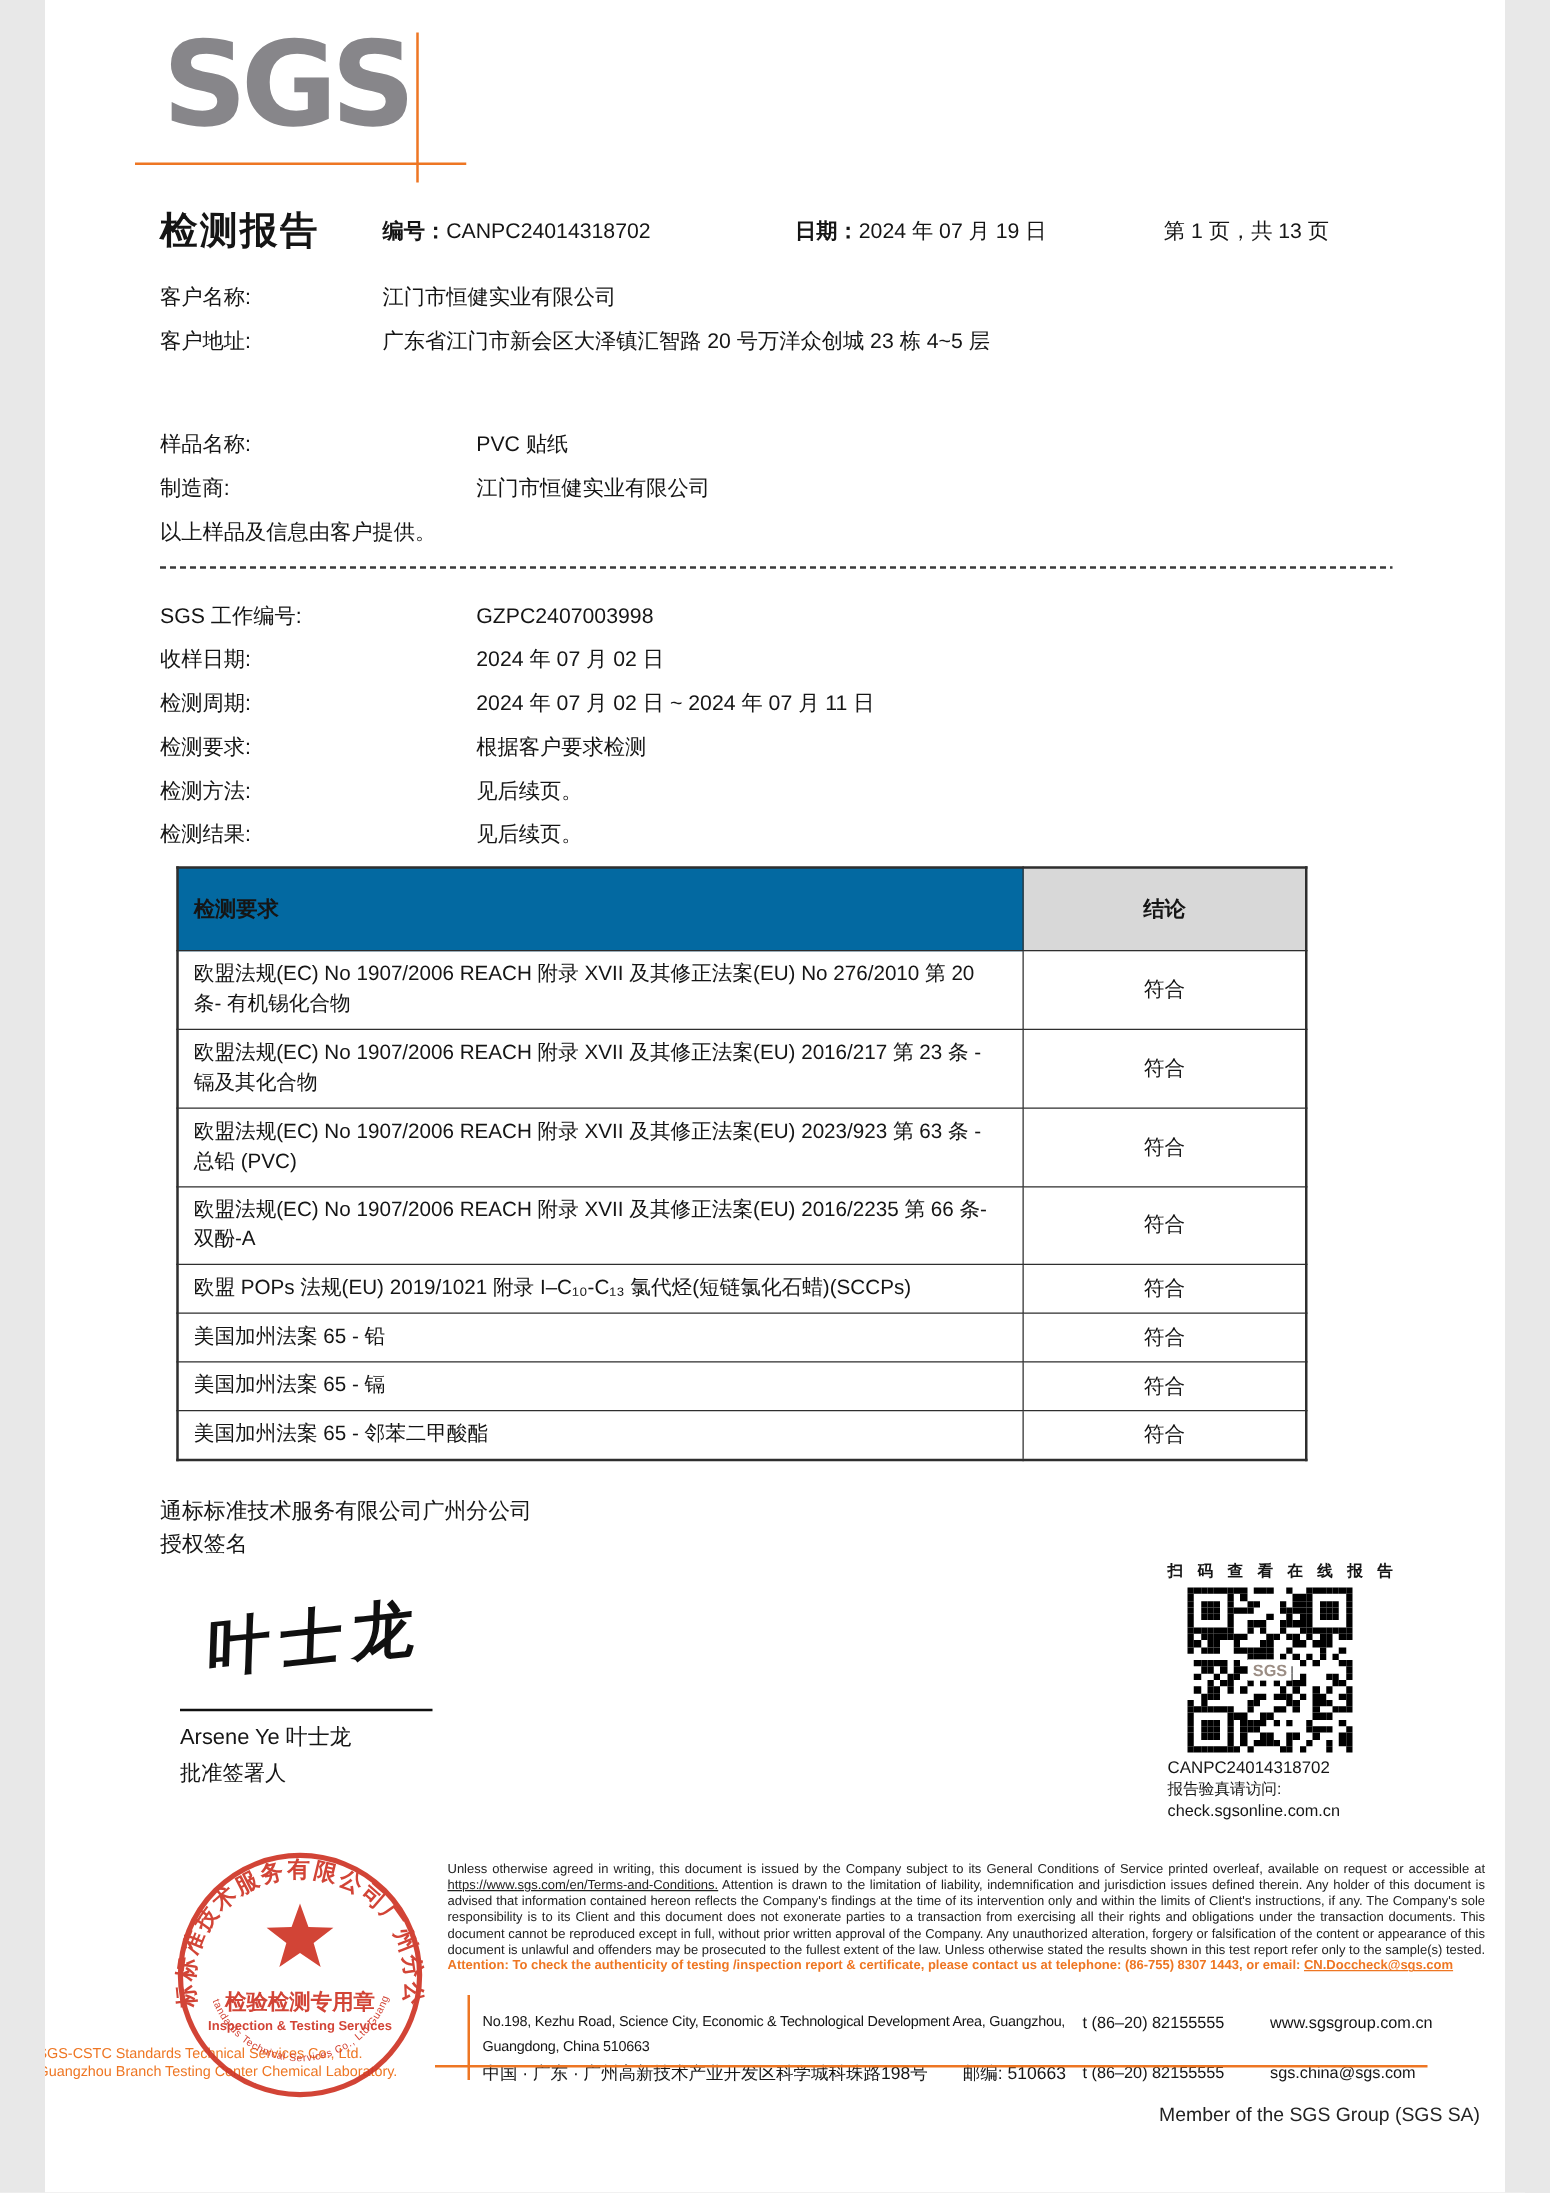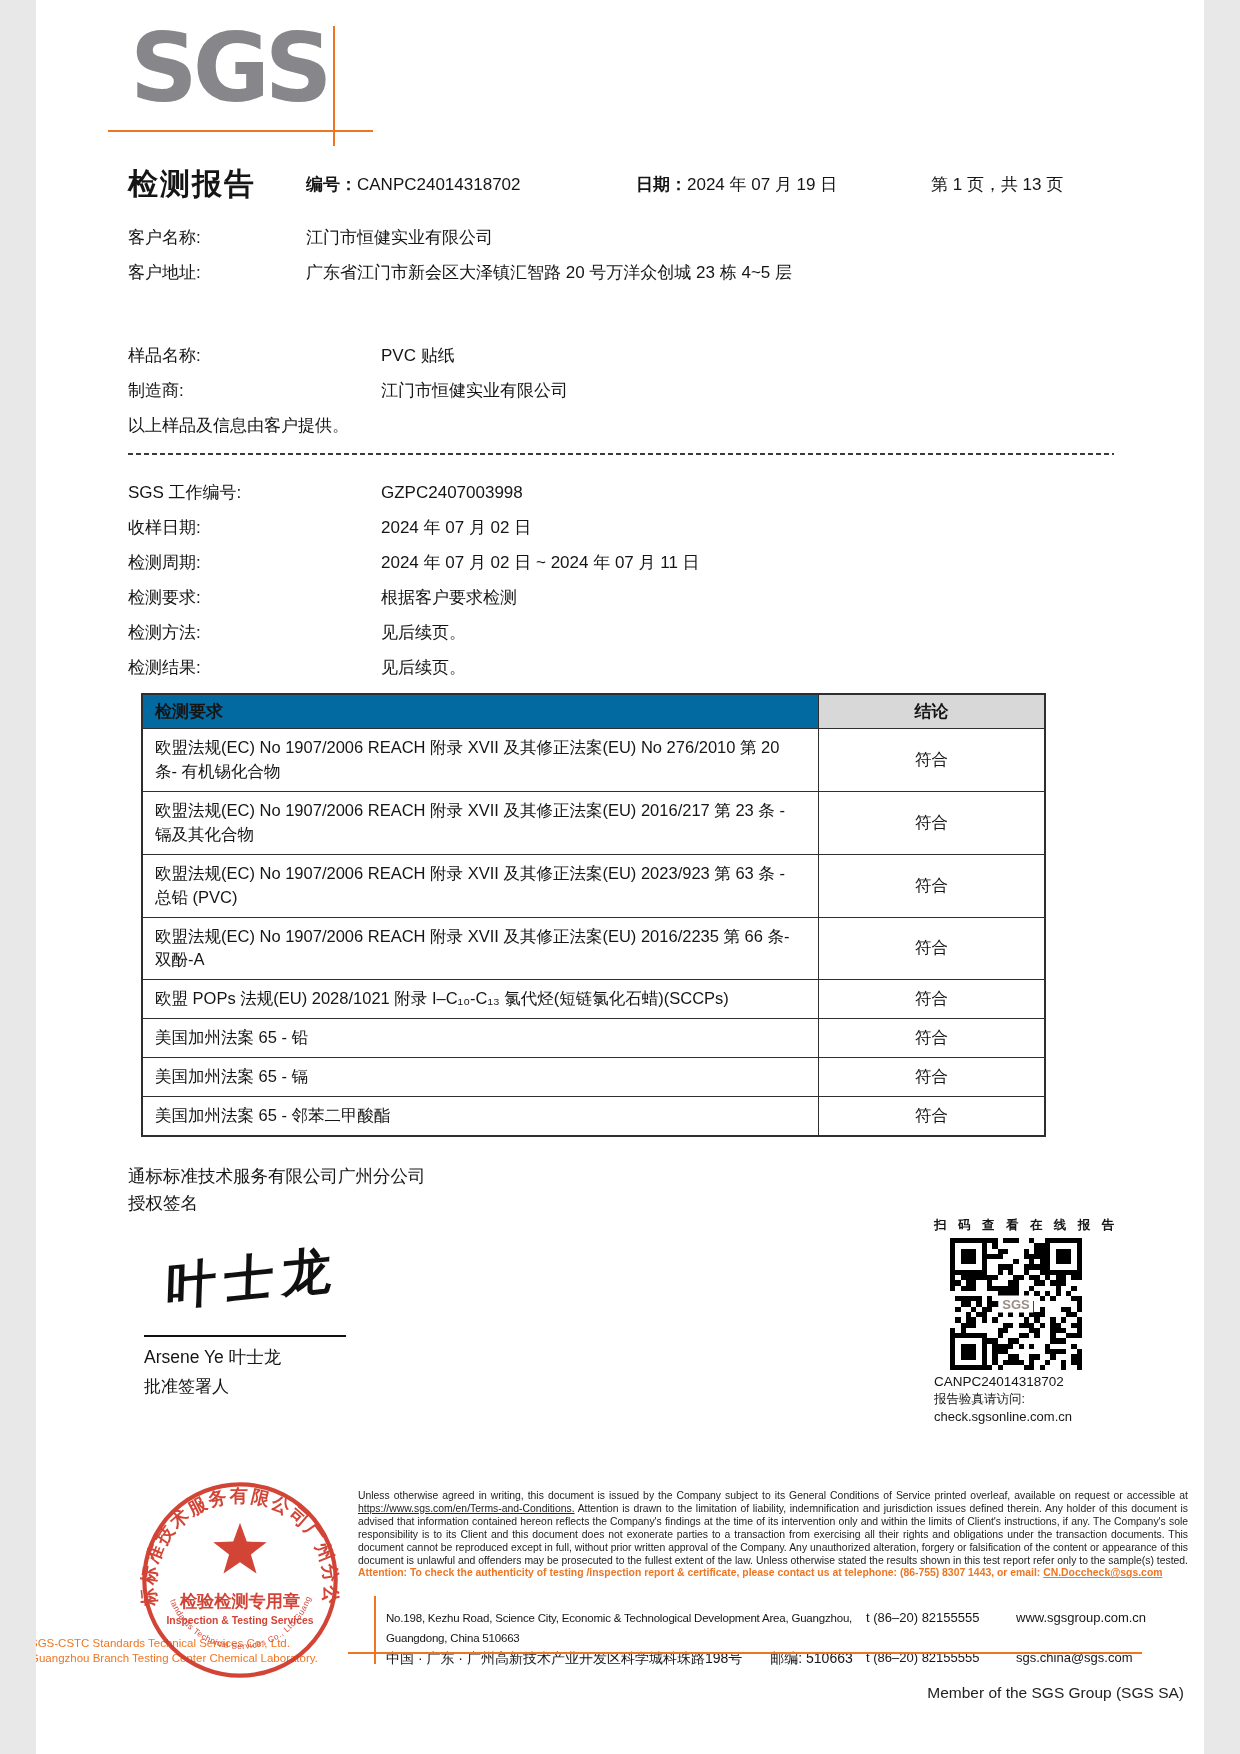--- a/index.html
+++ b/index.html
@@ -36,21 +36,21 @@
   .dashes{height:2px;margin-top:16px;
           background:repeating-linear-gradient(90deg,#3a3a3a 0 5px,transparent 5px 8px);}
   .job-block{margin-top:26px;}
 
   
   table.results{border-collapse:collapse;margin-top:14px;margin-left:13px;width:905px;
                 font-size:16.5px;table-layout:fixed;}
   table.results th,table.results td{border:1px solid #2e2e2e;}
   table.results{border:2px solid #2e2e2e;}
   th.req-h{background:#0369a1;text-align:left;padding:5px 12px;font-size:17px;border-bottom-width:2px;}
-  th.con-h{background:#d8d8d8;text-align:center;padding:5px 0;font-size:17px;width:225px;border-bottom-width:2px;}
+  th.con-h{background:#d8d8d8;text-align:center;padding:21px 0;font-size:17px;width:225px;border-bottom-width:2px;}
   td.req{padding:7px 12px;line-height:1.45;vertical-align:middle;}
   td.con{text-align:center;vertical-align:middle;}
 
   
   .sign-company{margin-top:26px;font-size:17.5px;line-height:27px;}
   .sig-zone{position:relative;height:230px;}
   .handwriting{position:absolute;left:38px;top:28px;font-size:50px;font-weight:bold;
                font-family:"DejaVu Serif","Liberation Serif",serif;transform:rotate(-6deg) skewX(-8deg);
                letter-spacing:8px;color:#101010;}
   .sig-line{position:absolute;left:16px;top:118px;width:202px;height:2px;background:#111;}
@@ -185,21 +185,21 @@
           </tr>
         <tr>
             <td class="req">欧盟法规(EC) No 1907/2006 REACH 附录 XVII 及其修正法案(EU) 2023/923 第 63 条 - 总铅 (PVC)</td>
             <td class="con">符合</td>
           </tr>
         <tr>
             <td class="req">欧盟法规(EC) No 1907/2006 REACH 附录 XVII 及其修正法案(EU) 2016/2235 第 66 条- 双酚-A</td>
             <td class="con">符合</td>
           </tr>
         <tr>
-            <td class="req">欧盟 POPs 法规(EU) 2028/1021 附录 I–C₁₀-C₁₃ 氯代烃(短链氯化石蜡)(SCCPs)</td>
+            <td class="req">欧盟 POPs 法规(EU) 2019/1021 附录 I–C₁₀-C₁₃ 氯代烃(短链氯化石蜡)(SCCPs)</td>
             <td class="con">符合</td>
           </tr>
         <tr>
             <td class="req">美国加州法案 65 - 铅</td>
             <td class="con">符合</td>
           </tr>
         <tr>
             <td class="req">美国加州法案 65 - 镉</td>
             <td class="con">符合</td>
           </tr>

